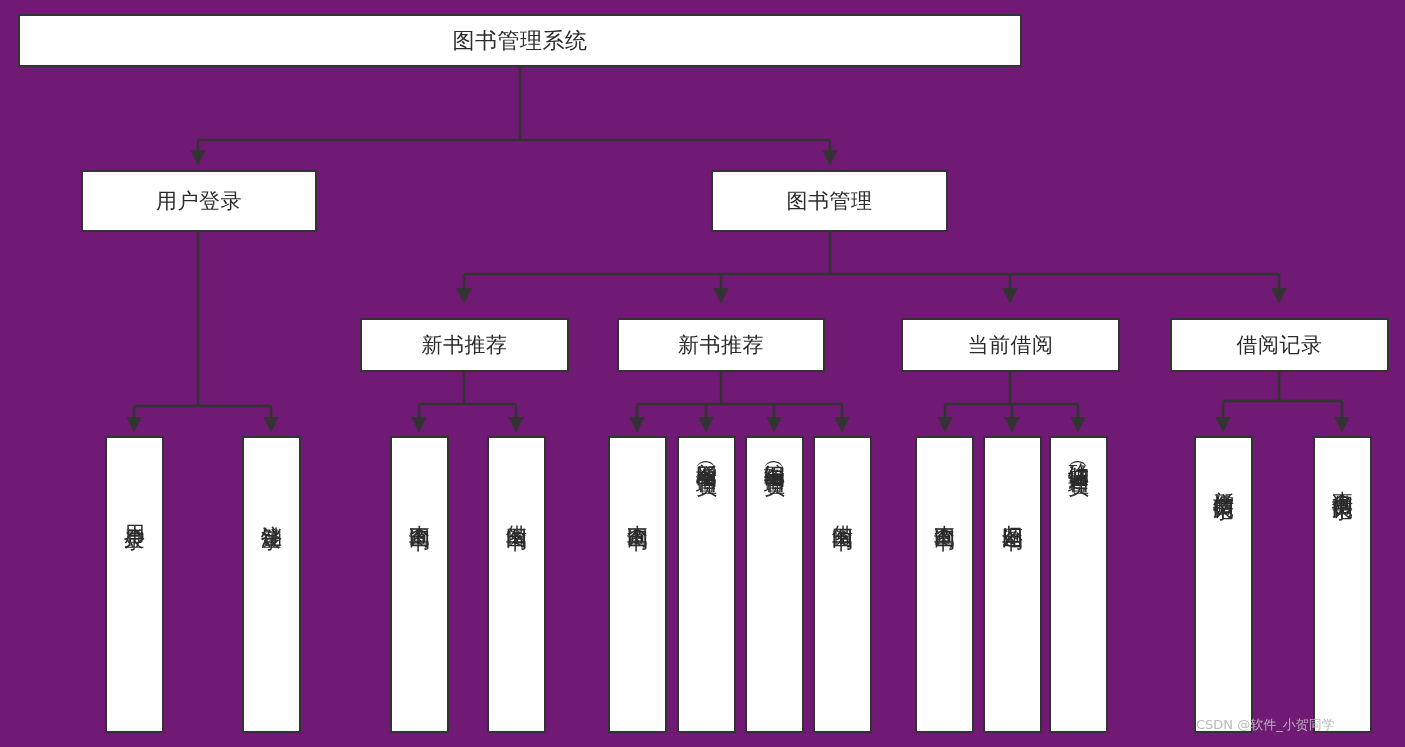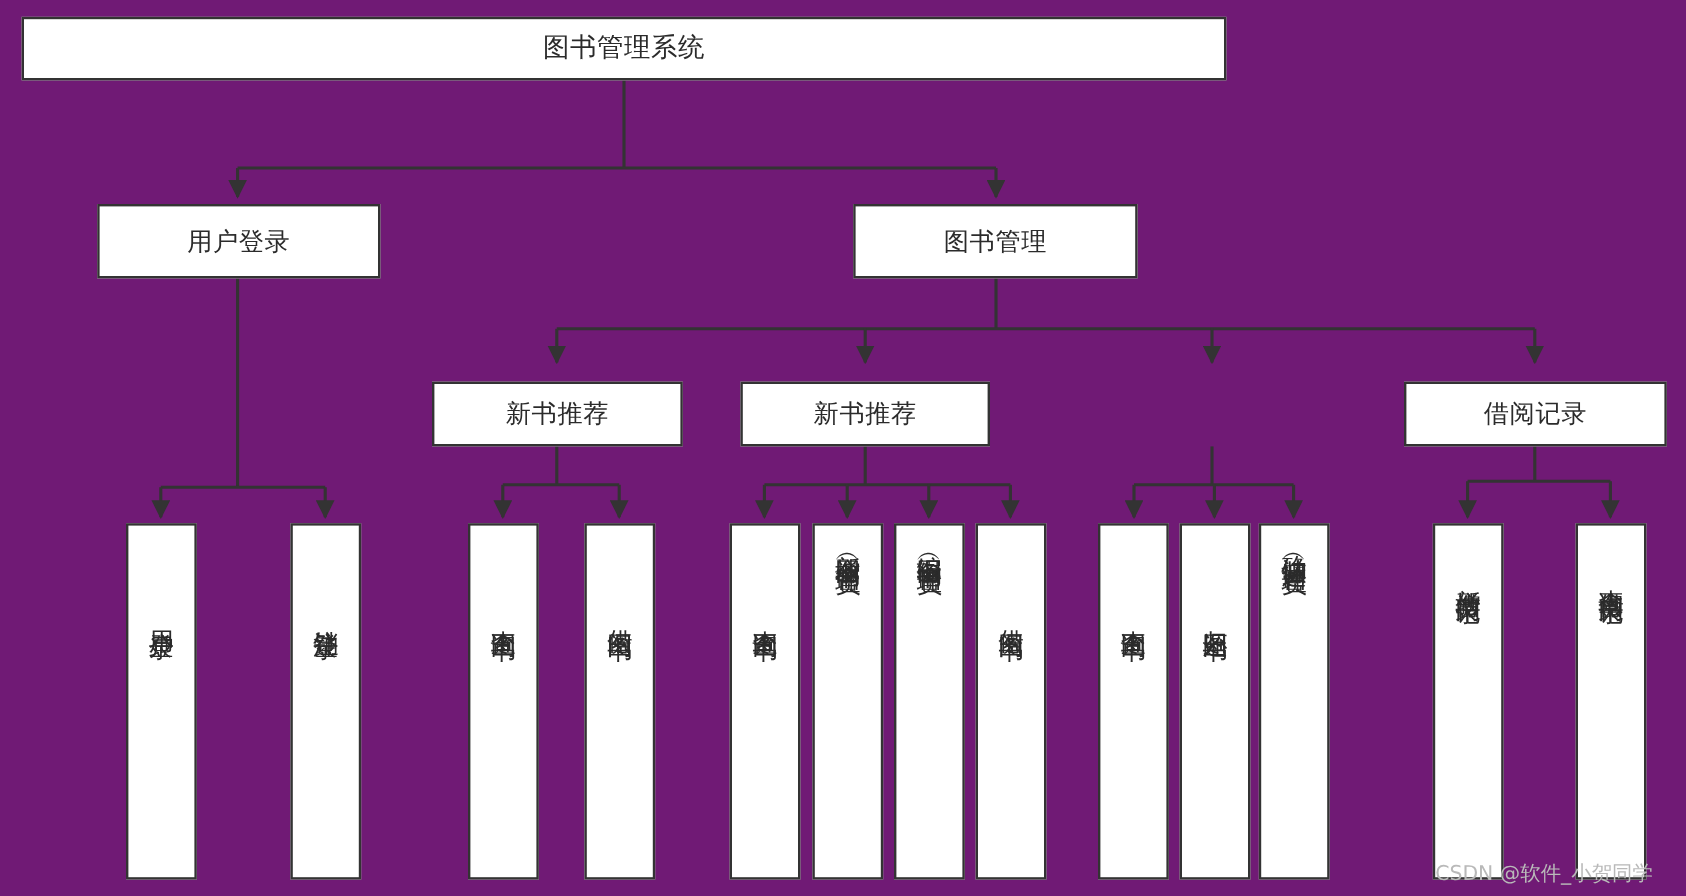--- a/index.html
+++ b/index.html
@@ -59,21 +59,21 @@
   }
   .node.vert .lbl {
     writing-mode: vertical-rl;
     text-orientation: upright;
     font-size: 21px;
     line-height: 1.05;
     letter-spacing: 2px;
   }
   .watermark {
     position: absolute;
-    font-size: 17px;
+    font-size: 13px;
     color: #b9b9b9;
     white-space: nowrap;
     z-index: 5;
     font-family: "DejaVu Sans", "Liberation Sans", sans-serif;
   }
 </style>
 </head>
 <body>
 
 <div id="canvas">
@@ -138,20 +138,23 @@
   <div class="node horiz" style="left:360px; top:318px; width:209px; height:54px;">
     <span class="lbl">新书推荐</span>
   </div>
 
   <div class="node horiz" style="left:711px; top:170px; width:237px; height:62px;">
     <span class="lbl">图书管理</span>
   </div>
   <div class="node horiz" style="left:617px; top:318px; width:208px; height:54px;">
     <span class="lbl">新书推荐</span>
   </div>
+  <div class="node horiz" style="left:901px; top:318px; width:219px; height:54px;">
+    <span class="lbl">当前借阅</span>
+  </div>
   <div class="node horiz" style="left:1170px; top:318px; width:219px; height:54px;justify-content:center;">
     <span class="lbl">借阅记录</span>
   </div>
 
   <div class="node vert" style="left:105px; top:436px; width:59px; height:297px; padding-top:70px;">
     <span class="lbl">用户登录</span>
   </div>
   <div class="node vert" style="left:242px; top:436px; width:59px; height:297px; padding-top:70px;">
     <span class="lbl">注销登录</span>
   </div>

